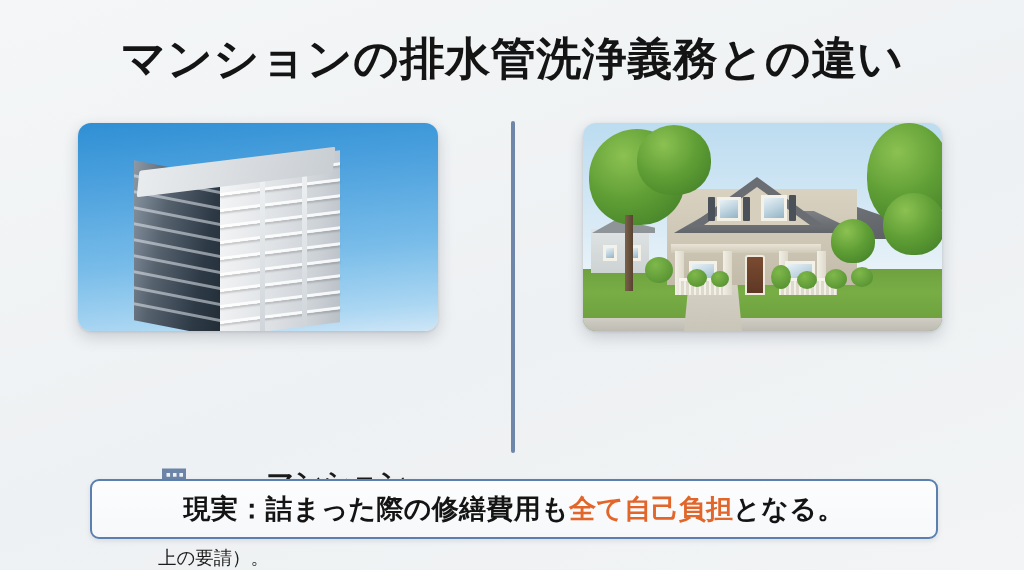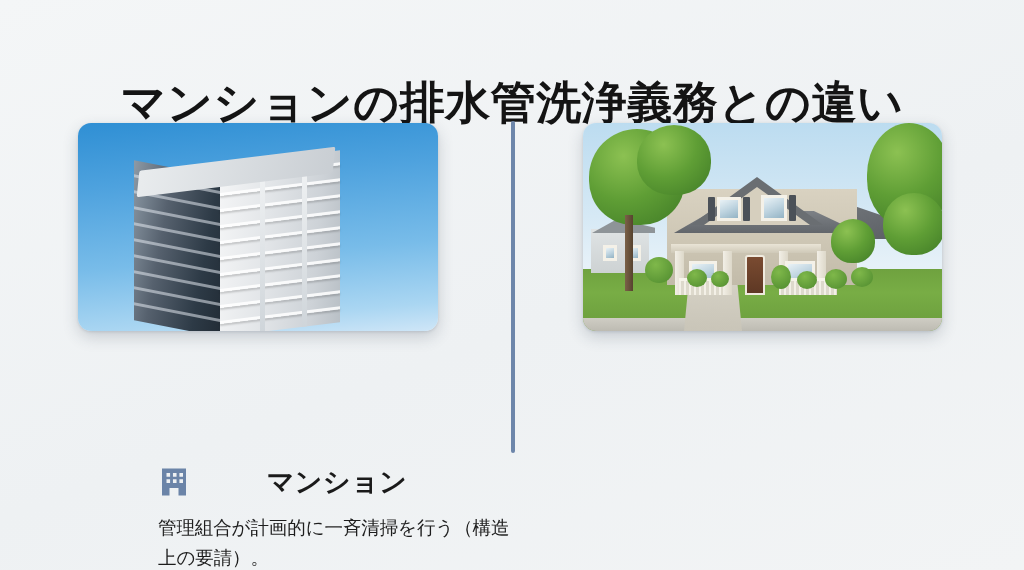--- a/index.html
+++ b/index.html
@@ -25,21 +25,20 @@
     top: 34px;
     left: 0;
     width: 100%;
     text-align: center;
     font-size: 45px;
     font-weight: 700;
     letter-spacing: 0.5px;
     color: #141414;
     line-height: 1.1;
     white-space: nowrap;
-    margin-top: 44px;
   }
 
   
   .divider {
     position: absolute;
     left: 511px;
     top: 121px;
     width: 4px;
     height: 332px;
     background: #6d86aa;
@@ -375,14 +374,17 @@
       <div class="h-bush" style="left:104px; bottom:44px; width:20px; height:18px;"></div>
       <div class="h-bush" style="left:128px; bottom:44px; width:18px; height:16px;"></div>
       <div class="h-bush" style="left:188px; bottom:42px; width:20px; height:24px;"></div>
       <div class="h-bush" style="left:214px; bottom:42px; width:20px; height:18px;"></div>
       <div class="h-bush" style="left:242px; bottom:42px; width:22px; height:20px;"></div>
       <div class="h-bush" style="left:268px; bottom:44px; width:22px; height:20px;"></div>
     </div>
 
   </div>
 
+  <div class="callout">
+    <div class="callout-text"><span>現実：詰まった際の修繕費用も</span><span class="hl">全て自己負担</span><span>となる。</span></div>
+  </div>
 
 </div>
 
 </body></html>

